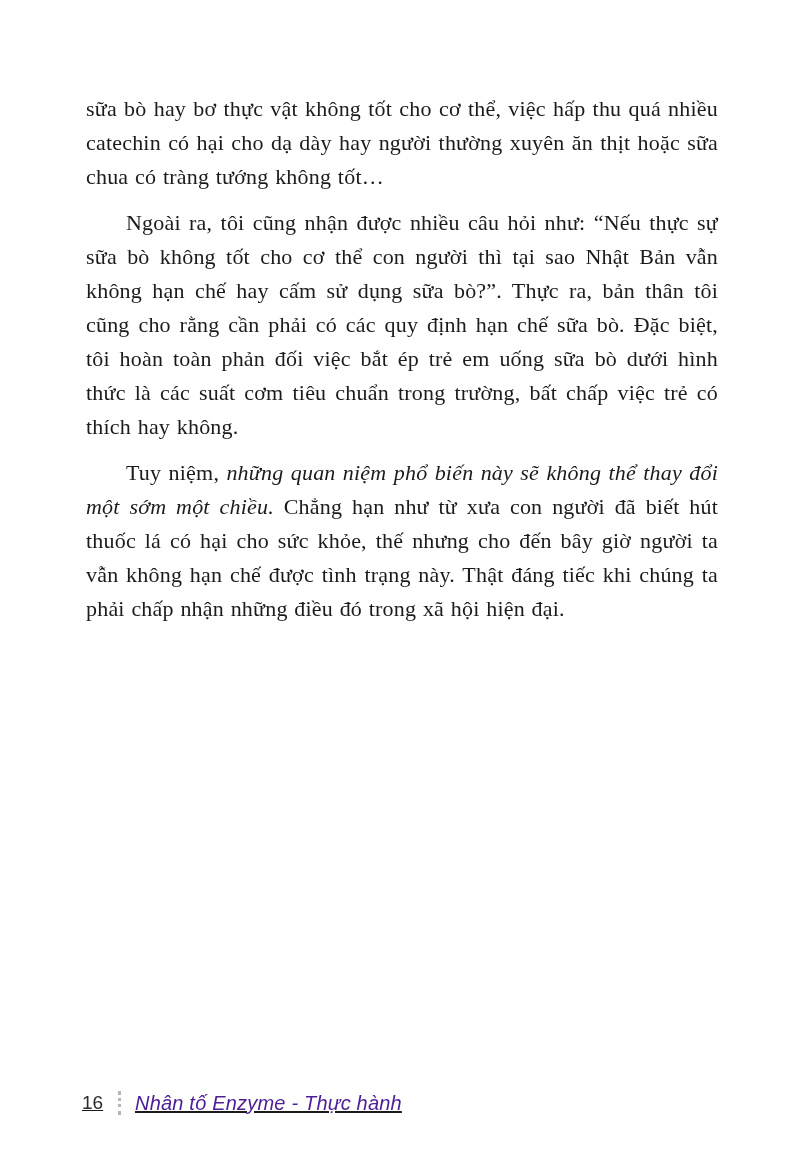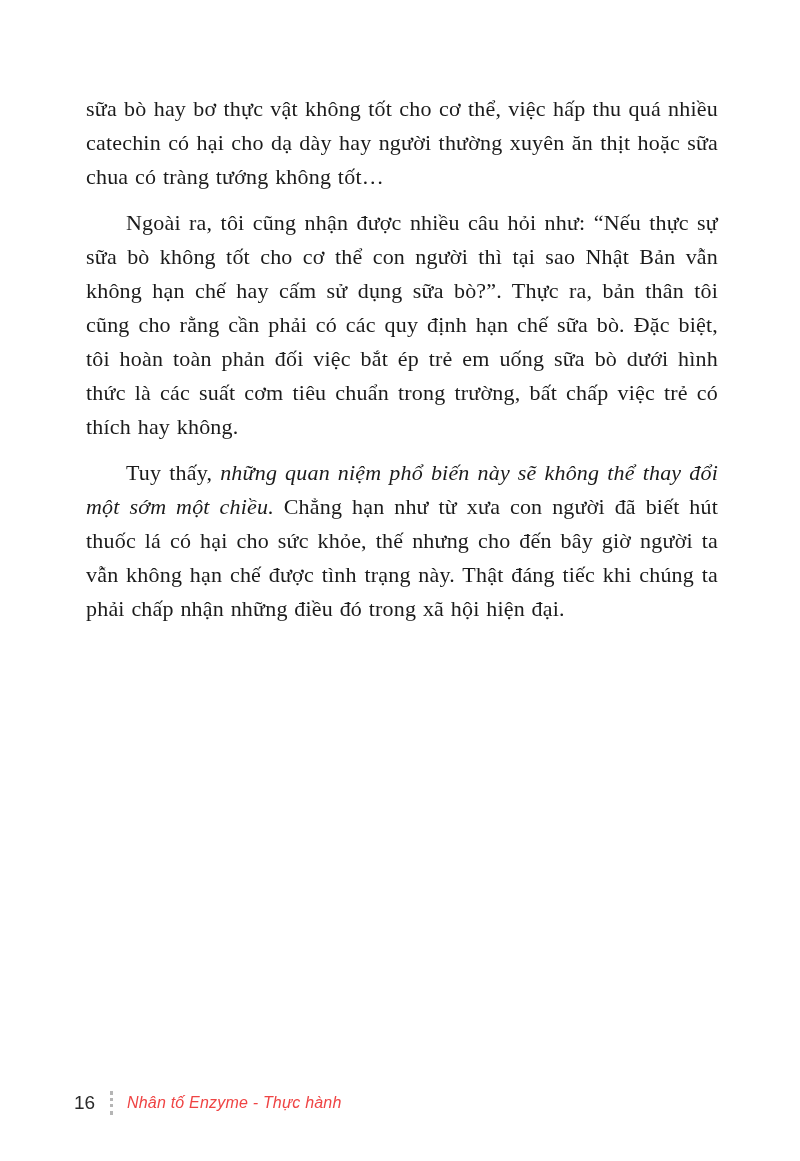--- a/index.html
+++ b/index.html
@@ -37,60 +37,61 @@
     word-spacing: 1px;
   }
   .para.first {
     text-indent: 0;
   }
   .para em {
     font-style: italic;
   }
   .footer {
     position: absolute;
-    left: 74px;
+    left: 82px;
     top: 1088px;
     height: 30px;
     display: flex;
     align-items: center;
+    text-decoration: underline;
   }
   .page-number {
     font-family: "Liberation Sans", sans-serif;
     font-size: 19px;
     color: #2a2a2a;
     min-width: 28px;
   }
   .dotted-sep {
     width: 0;
     height: 24px;
     border-left: 3px dotted #b5b5b5;
     margin: 0 14px 0 8px;
   }
   .book-title {
     font-family: "Liberation Sans", sans-serif;
     font-style: italic;
-    font-size: 16px;
-    color: #ef4444;
+    font-size: 20px;
+    color: #4c1d95;
     letter-spacing: 0.2px;
   }
 </style>
 </head>
 <body>
 
 <div class="page">
 
   <div class="text-block">
 
     <p class="para first">sữa bò hay bơ thực vật không tốt cho cơ thể, việc hấp thu quá nhiều catechin có hại cho dạ dày hay người thường xuyên ăn thịt hoặc sữa chua có tràng tướng không tốt…</p>
 
 
 
     <p class="para">Ngoài ra, tôi cũng nhận được nhiều câu hỏi như: “Nếu thực sự sữa bò không tốt cho cơ thể con người thì tại sao Nhật Bản vẫn không hạn chế hay cấm sử dụng sữa bò?”. Thực ra, bản thân tôi cũng cho rằng cần phải có các quy định hạn chế sữa bò. Đặc biệt, tôi hoàn toàn phản đối việc bắt ép trẻ em uống sữa bò dưới hình thức là các suất cơm tiêu chuẩn trong trường, bất chấp việc trẻ có thích hay không.</p>
 
-    <p class="para"><span>Tuy thấy, </span><em>những quan niệm phổ biến này sẽ không thể thay đổi một sớm một chiều.</em><span> Chẳng hạn như từ xưa con người đã biết hút thuốc lá có hại cho sức khỏe, thế nhưng cho đến bây giờ người ta vẫn không hạn chế được tình trạng này. Thật đáng tiếc khi chúng ta phải chấp nhận những điều đó trong xã hội hiện đại.</span></p>
+    <p class="para"><span>Tuy niệm, </span><em>những quan niệm phổ biến này sẽ không thể thay đổi một sớm một chiều.</em><span> Chẳng hạn như từ xưa con người đã biết hút thuốc lá có hại cho sức khỏe, thế nhưng cho đến bây giờ người ta vẫn không hạn chế được tình trạng này. Thật đáng tiếc khi chúng ta phải chấp nhận những điều đó trong xã hội hiện đại.</span></p>
 
   </div>
 
   <div class="footer">
     <span class="page-number">16</span>
     <span class="dotted-sep"></span>
     <span class="book-title">Nhân tố Enzyme - Thực hành</span>
   </div>
 
 </div>

